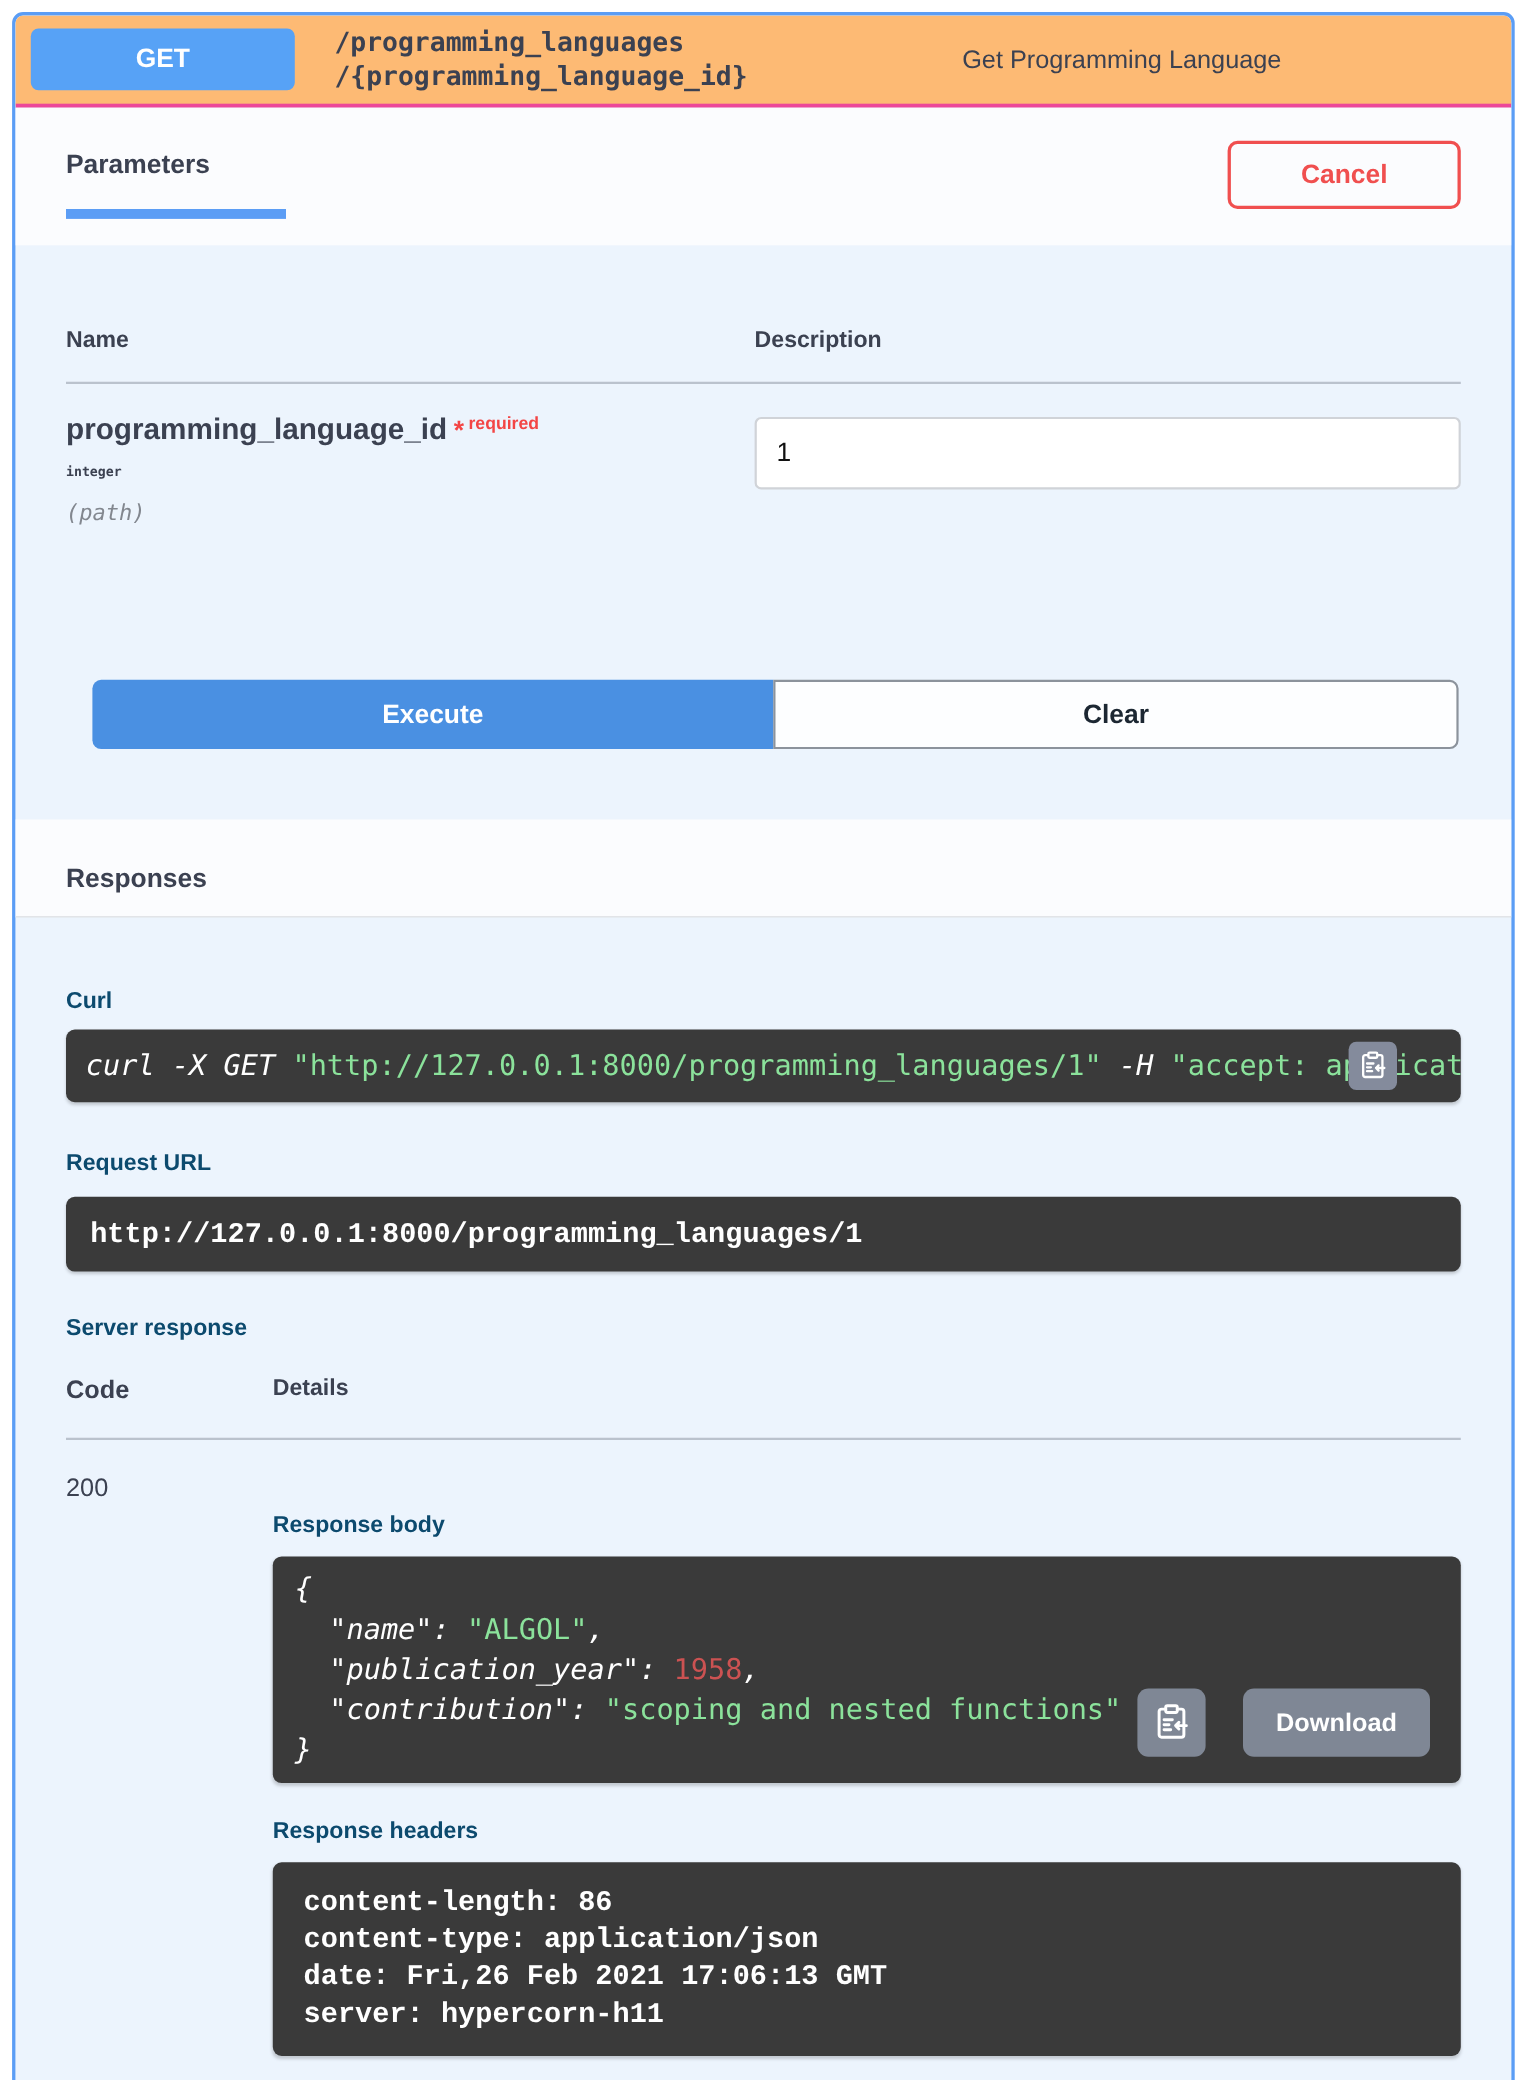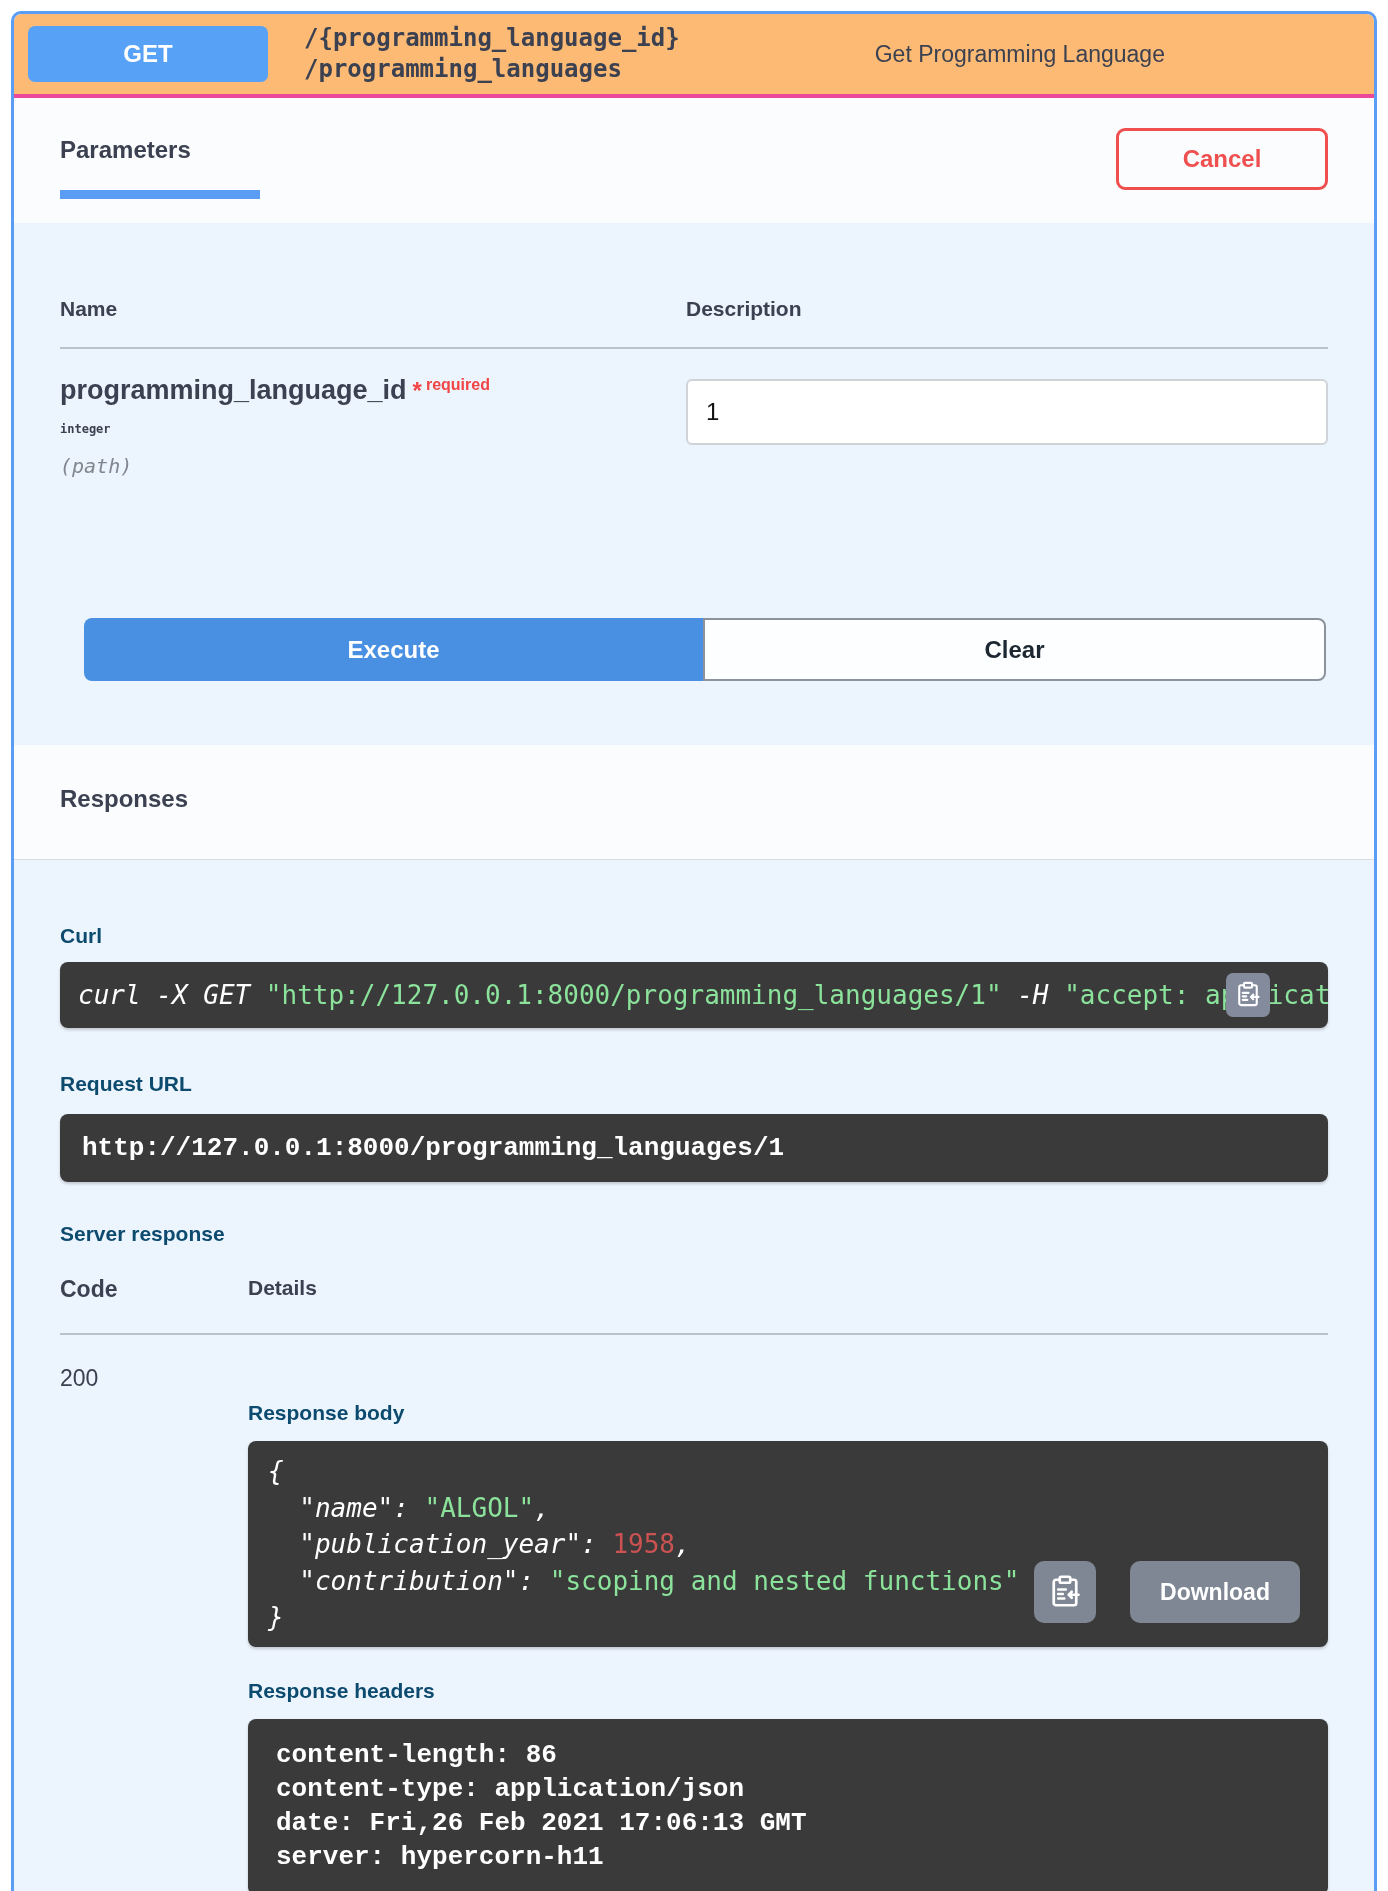--- a/index.html
+++ b/index.html
@@ -50,21 +50,21 @@
   
   .exec-row { display:flex; margin:140px 2px 0 24px; }
   .execute-btn { flex:1; height:63px; background:#4a90e2; color:#fff; border:none;
                  border-radius:8px 0 0 8px; font-weight:bold; font-size:24px;
                  font-family:"Liberation Sans", sans-serif; cursor:pointer; }
   .clear-btn { flex:1; height:63px; background:#fdfeff; color:#1c2732;
                border:2px solid #8c939c; border-radius:0 8px 8px 0; font-weight:bold;
                font-size:24px; font-family:"Liberation Sans", sans-serif; cursor:pointer; }
 
   
-  .responses-band { margin-top:64px; background:#fbfcfe; padding:40px 46px 46px 46px;
+  .responses-band { margin-top:64px; background:#fbfcfe; padding:40px 46px 20px 46px;
                     border-bottom:1px solid #d8dbdf; }
   .responses-title { font-size:24px; font-weight:bold; }
 
   .block-label { font-size:21px; font-weight:bold; color:#0c4a6e; }
   .mt-lg { margin-top:64px; }
   .mt-md { margin-top:44px; }
   .mt-sm { margin-top:40px; }
 
   .code-block { background:#3a3a3a; border-radius:8px; color:#fff;
                 font-family:"DejaVu Sans Mono", monospace; font-size:26px;
@@ -105,22 +105,22 @@
                         font-family:"Liberation Mono", monospace; font-weight:bold; }
 </style>
 </head>
 <body>
 
 <div class="opblock">
 
   <div class="op-summary">
     <div class="method-badge">GET</div>
     <div class="op-path">
+      <div>/programming_languages</div>
       <div>/{programming_language_id}</div>
-      <div>/programming_languages</div>
     </div>
     <div class="op-title">Get Programming Language</div>
   </div>
 
   <div class="tab-band">
     <div class="tab-title">Parameters</div>
     <div class="tab-underline"></div>
     <button class="cancel-btn">Cancel</button>
   </div>
 

